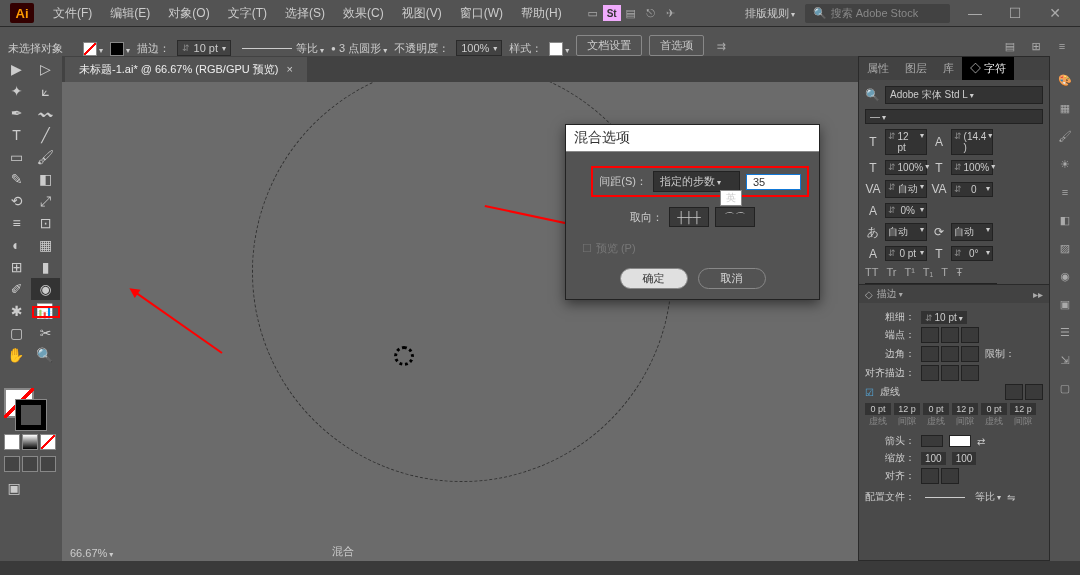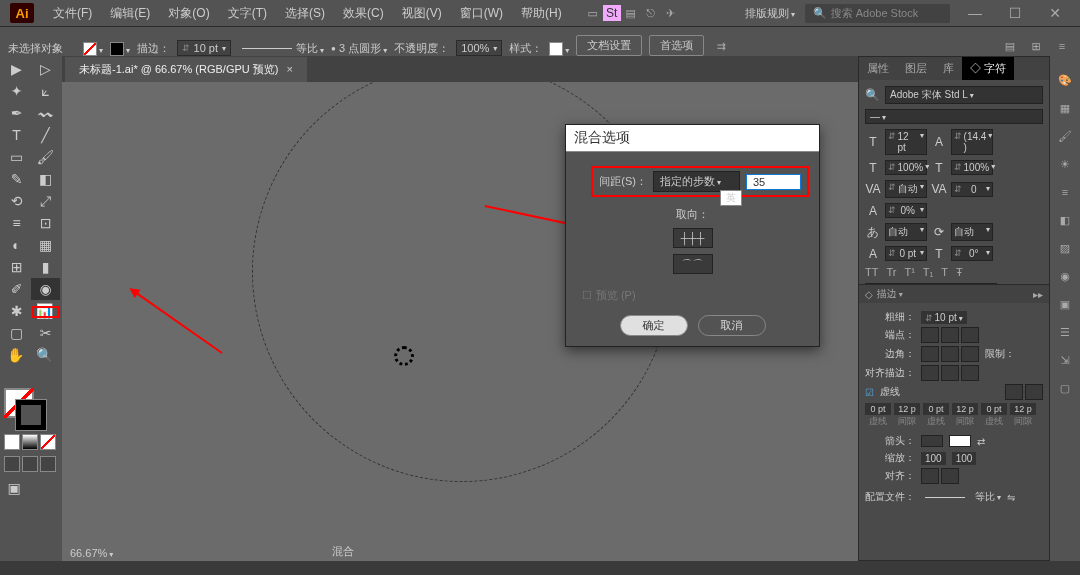--- a/index.html
+++ b/index.html
@@ -55,21 +55,21 @@
 
     
     .dialog { position:absolute; left:565px; top:124px; width:255px; background:#535353; border:1px solid #222; box-shadow:0 4px 12px rgba(0,0,0,.5); z-index:100;}
     .dlg-title { background:#fff; color:#333; padding:4px 8px; font-size:14px; border-bottom:1px solid #888;}
     .dlg-body { padding:14px 10px 10px;}
     .dlg-row { display:flex; align-items:center; gap:6px; margin-bottom:10px; justify-content:flex-end;}
     .red-box { border:2px solid red; padding:3px 6px; display:flex; align-items:center; gap:6px;}
     .dlg-select { background:#333; border:1px solid #222; color:#ccc; padding:2px 18px 2px 6px; font-size:11px; position:relative;}
     .dlg-input { background:#fff; border:1px solid #1178d7; color:#333; padding:1px 6px; width:55px; font-size:11px;}
     .ime-badge { position:absolute; left:720px; top:190px; background:#fff; border:1px solid #888; padding:0 5px; font-size:10px; z-index:101;}
-    .dlg-orient { display:flex; align-items:center; gap:6px; justify-content:center; margin:6px 0 14px;flex-direction:column;}
+    .dlg-orient { display:flex; align-items:center; gap:6px; justify-content:center; margin:6px 0 14px;}
     .orient-btn { background:#3a3a3a; border:1px solid #222; width:40px; height:20px; display:flex; align-items:center; justify-content:center; color:#ccc;}
     .dlg-check { display:flex; align-items:center; gap:4px; color:#777; margin:4px 0 12px 6px;}
     .dlg-buttons { display:flex; gap:10px; justify-content:center;}
     .dlg-btn { border:1px solid #888; border-radius:11px; padding:2px 22px; color:#ddd; font-size:11px;}
     .dlg-btn.primary { background:#e0e0e0; color:#333;}
 
     
     .right-strip { position:absolute; right:0; top:56px; width:30px; bottom:14px; background:#535353; padding-top:10px;}
     .right-strip .ricon { width:30px; height:28px; display:flex; align-items:center; justify-content:center; color:#aaa;}
 
@@ -114,21 +114,21 @@
   <div class="menu-item">编辑(E)</div>
   <div class="menu-item">对象(O)</div>
   <div class="menu-item">文字(T)</div>
   <div class="menu-item">选择(S)</div>
   <div class="menu-item">效果(C)</div>
   <div class="menu-item">视图(V)</div>
   <div class="menu-item">窗口(W)</div>
   <div class="menu-item">帮助(H)</div>
   <div style="width:12px;"></div>
   <div class="icon-btn">▭</div>
-  <div class="icon-btn" style="background:#f0abfc;color:#333;width:18px;height:16px;font-size:12px;">St</div>
+  <div class="icon-btn" style="background:#f0abfc;color:#333;width:18px;height:16px;font-size:10px;font-weight:bold;">St</div>
   <div class="icon-btn">▤</div>
   <div class="icon-btn">⎋</div>
   <div class="icon-btn">✈</div>
   <div class="menubar-right">
     <div class="chev">排版规则</div>
     <div class="search-box">
         <span>🔍</span>
         <span>搜索 Adobe Stock</span>
       </div>
     <div class="win-btn">—</div>

